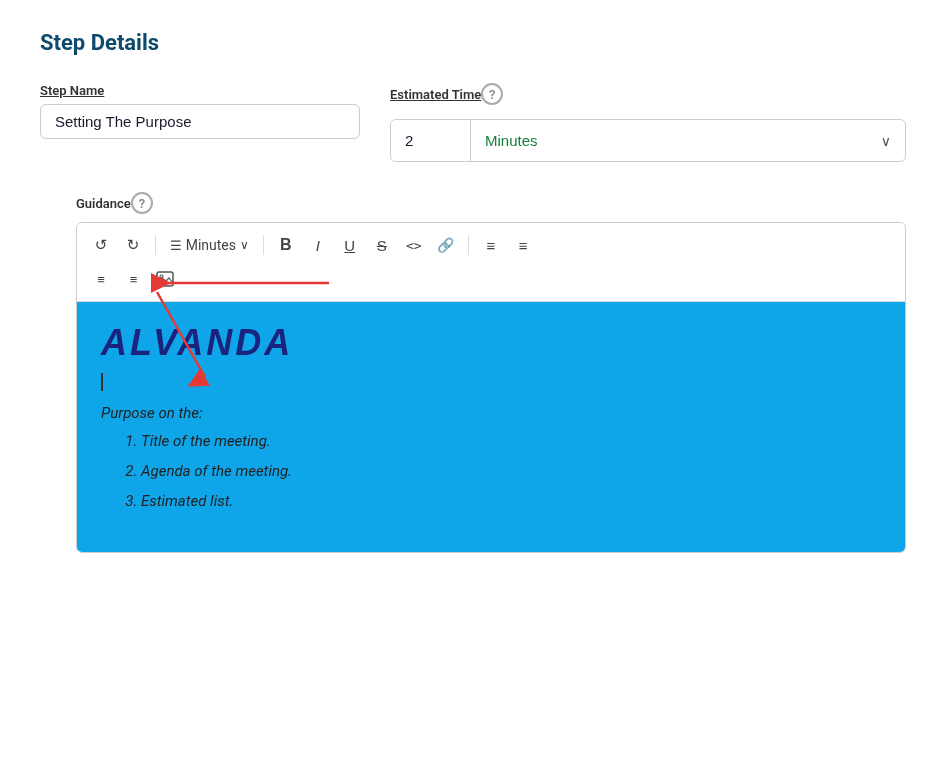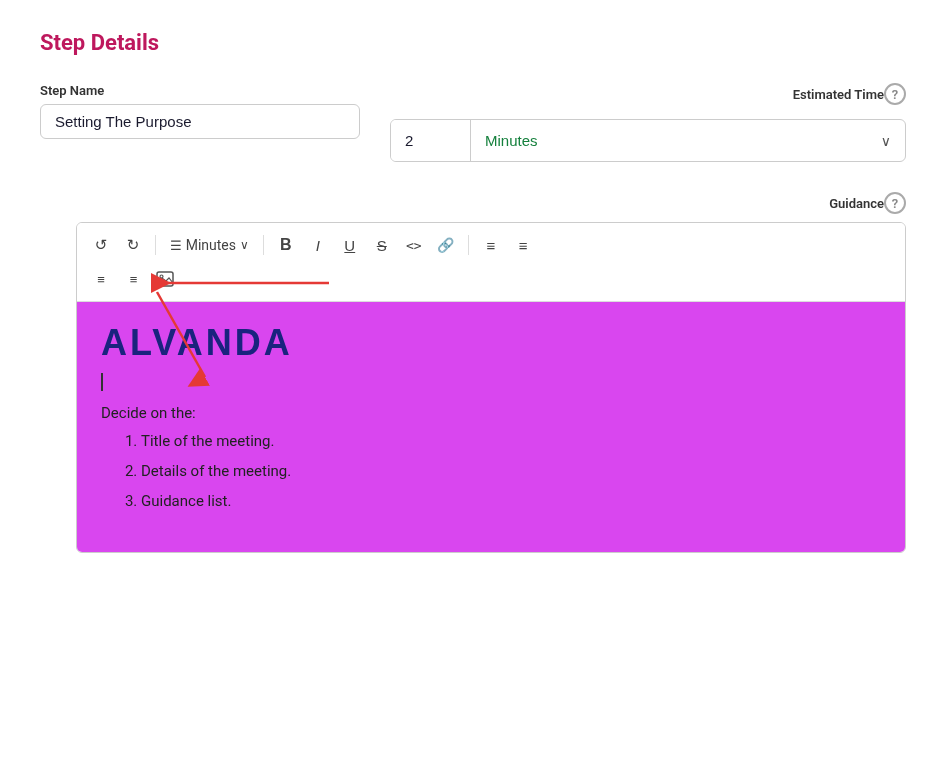--- a/index.html
+++ b/index.html
@@ -6,21 +6,21 @@
     body {
       font-family: -apple-system, BlinkMacSystemFont, 'Segoe UI', Roboto, sans-serif;
       background: #fff;
       padding: 30px 40px;
       color: #1a1a2e;
     }
     .page-title {
       font-size: 22px;
       font-weight: 700;
       margin-bottom: 28px;
-      color: #be185d;
+      color: #0c4a6e;
     }
     .form-row {
       display: flex;
       gap: 30px;
       align-items: flex-start;
       margin-bottom: 30px;
     }
     .field-group {
       display: flex;
       flex-direction: column;
@@ -29,20 +29,21 @@
     .field-group.step-name {
       flex: 0 0 320px;
     }
     .field-group.estimated-time {
       flex: 1;
     }
     .field-label {
       font-size: 13px;
       font-weight: 600;
       color: #333;
+      text-decoration: underline;
     }
     .text-input {
       border: 1.5px solid #ccc;
       border-radius: 6px;
       padding: 8px 14px;
       font-size: 15px;
       color: #1a1a2e;
       outline: none;
       width: 100%;
     }
@@ -99,21 +100,21 @@
       color: #888;
       cursor: pointer;
       font-weight: 600;
     }
     .guidance-section {
       margin-bottom: 4px;
       padding-left: 36px;
     }
     .guidance-header {
       display: flex;
-      justify-content: flex-end;
+      justify-content: flex-start;
       align-items: center;
       margin-bottom: 8px;
     }
     .guidance-label {
       font-size: 13px;
       font-weight: 600;
       color: #333;
     }
     .editor-container {
       border: 1.5px solid #ccc;
@@ -161,22 +162,23 @@
       border-radius: 4px;
       cursor: pointer;
       font-size: 14px;
       color: #444;
     }
     .bold-btn { font-weight: 700; font-size: 16px; }
     .italic-btn { font-style: italic; font-size: 15px; }
     .editor-content {
       padding: 20px 24px 30px;
       min-height: 250px;
-      background: #d946ef;
+      background: #0ea5e9;
       position: relative;
+      font-style: italic;
     }
     .alvanda-logo {
       font-size: 36px;
       font-weight: 800;
       color: #1a237e;
       letter-spacing: 3px;
       margin-bottom: 8px;
       font-family: Arial, sans-serif;
     }
     .cursor-line {
@@ -306,21 +308,21 @@
             <polygon points="0 0, 8 0, 4 8" fill="#e53935"></polygon>
           </marker>
         </defs>
         <line x1="20" y1="10" x2="68" y2="95" stroke="#e53935" stroke-width="2.5" marker-end="url(#arrowhead-down)"></line>
       </svg>
 
       <div class="alvanda-logo">ALVANDA</div>
       <div class="cursor-line">
         <span class="cursor"></span>
       </div>
-      <div class="decide-text">Decide on the:</div>
+      <div class="decide-text">Purpose on the:</div>
       <ol class="ordered-list">
         <li>Title of the meeting.</li>
-        <li>Details of the meeting.</li>
-        <li>Guidance list.</li>
+        <li>Agenda of the meeting.</li>
+        <li>Estimated list.</li>
       </ol>
     </div>
   </div>
 </div>
 
 </body></html>

